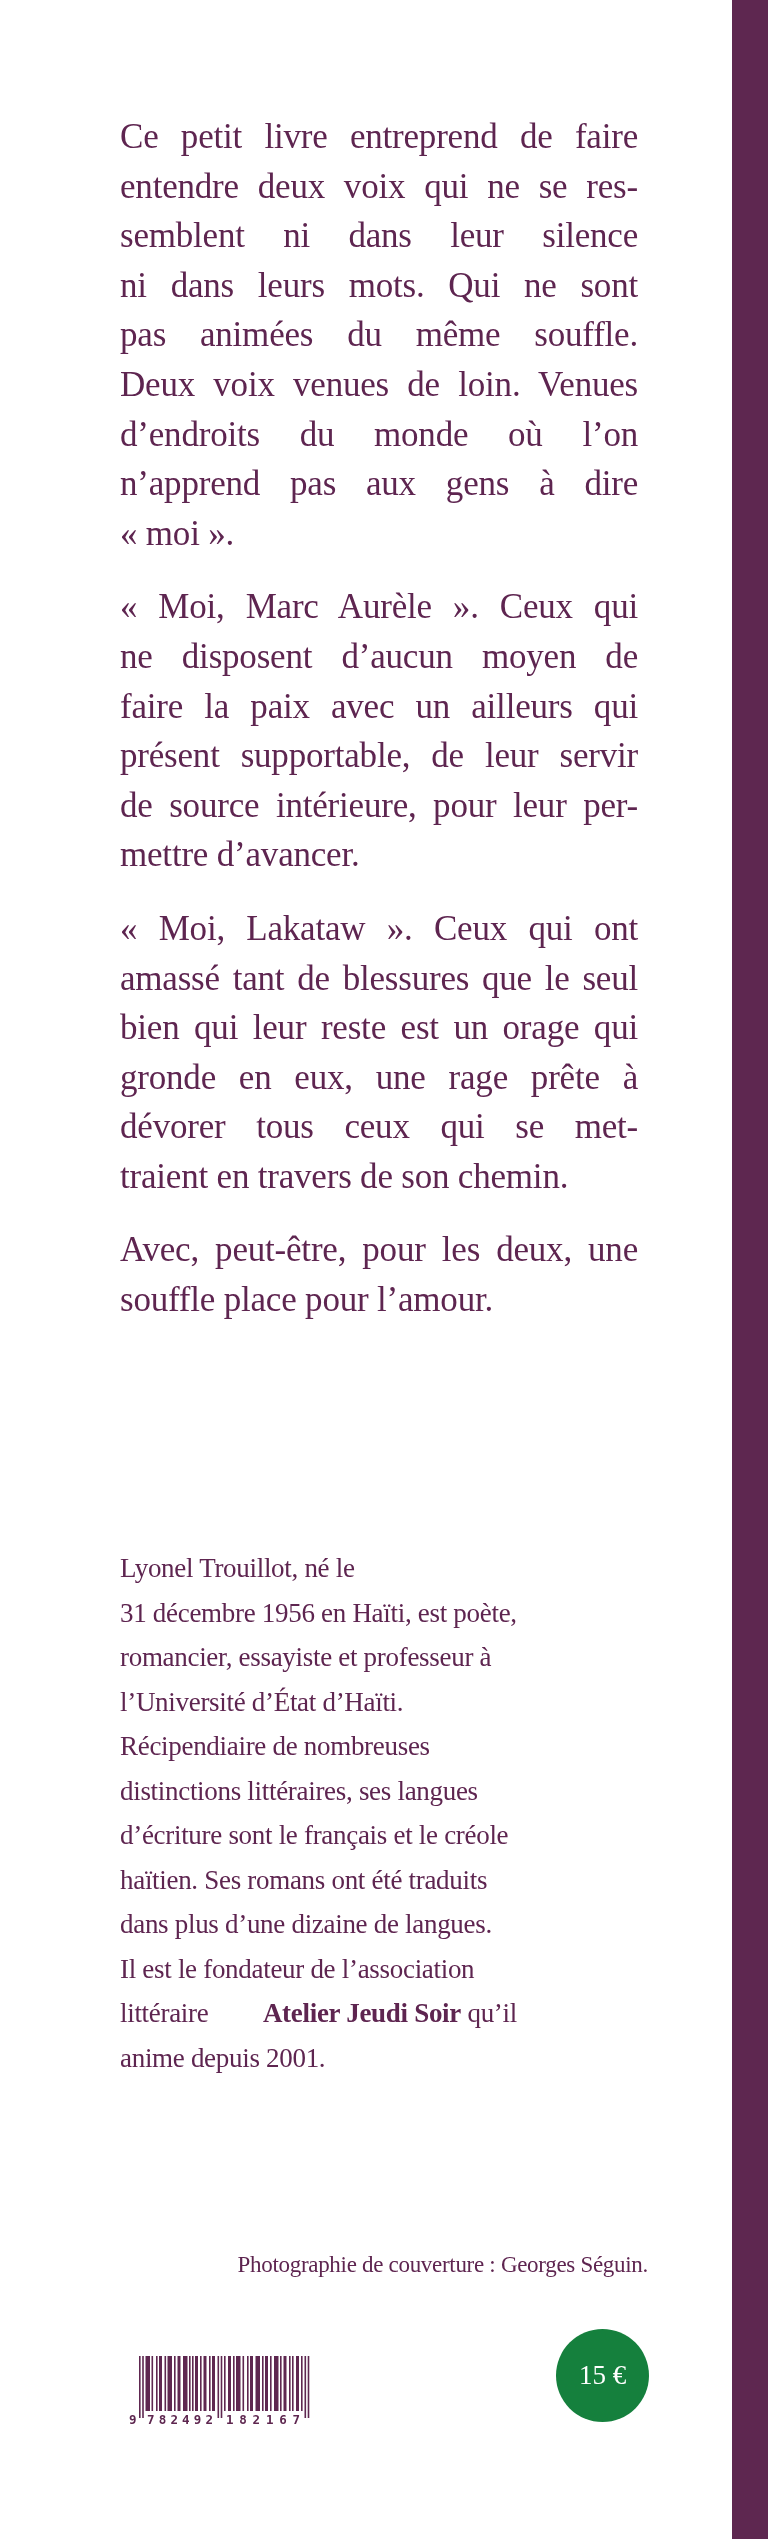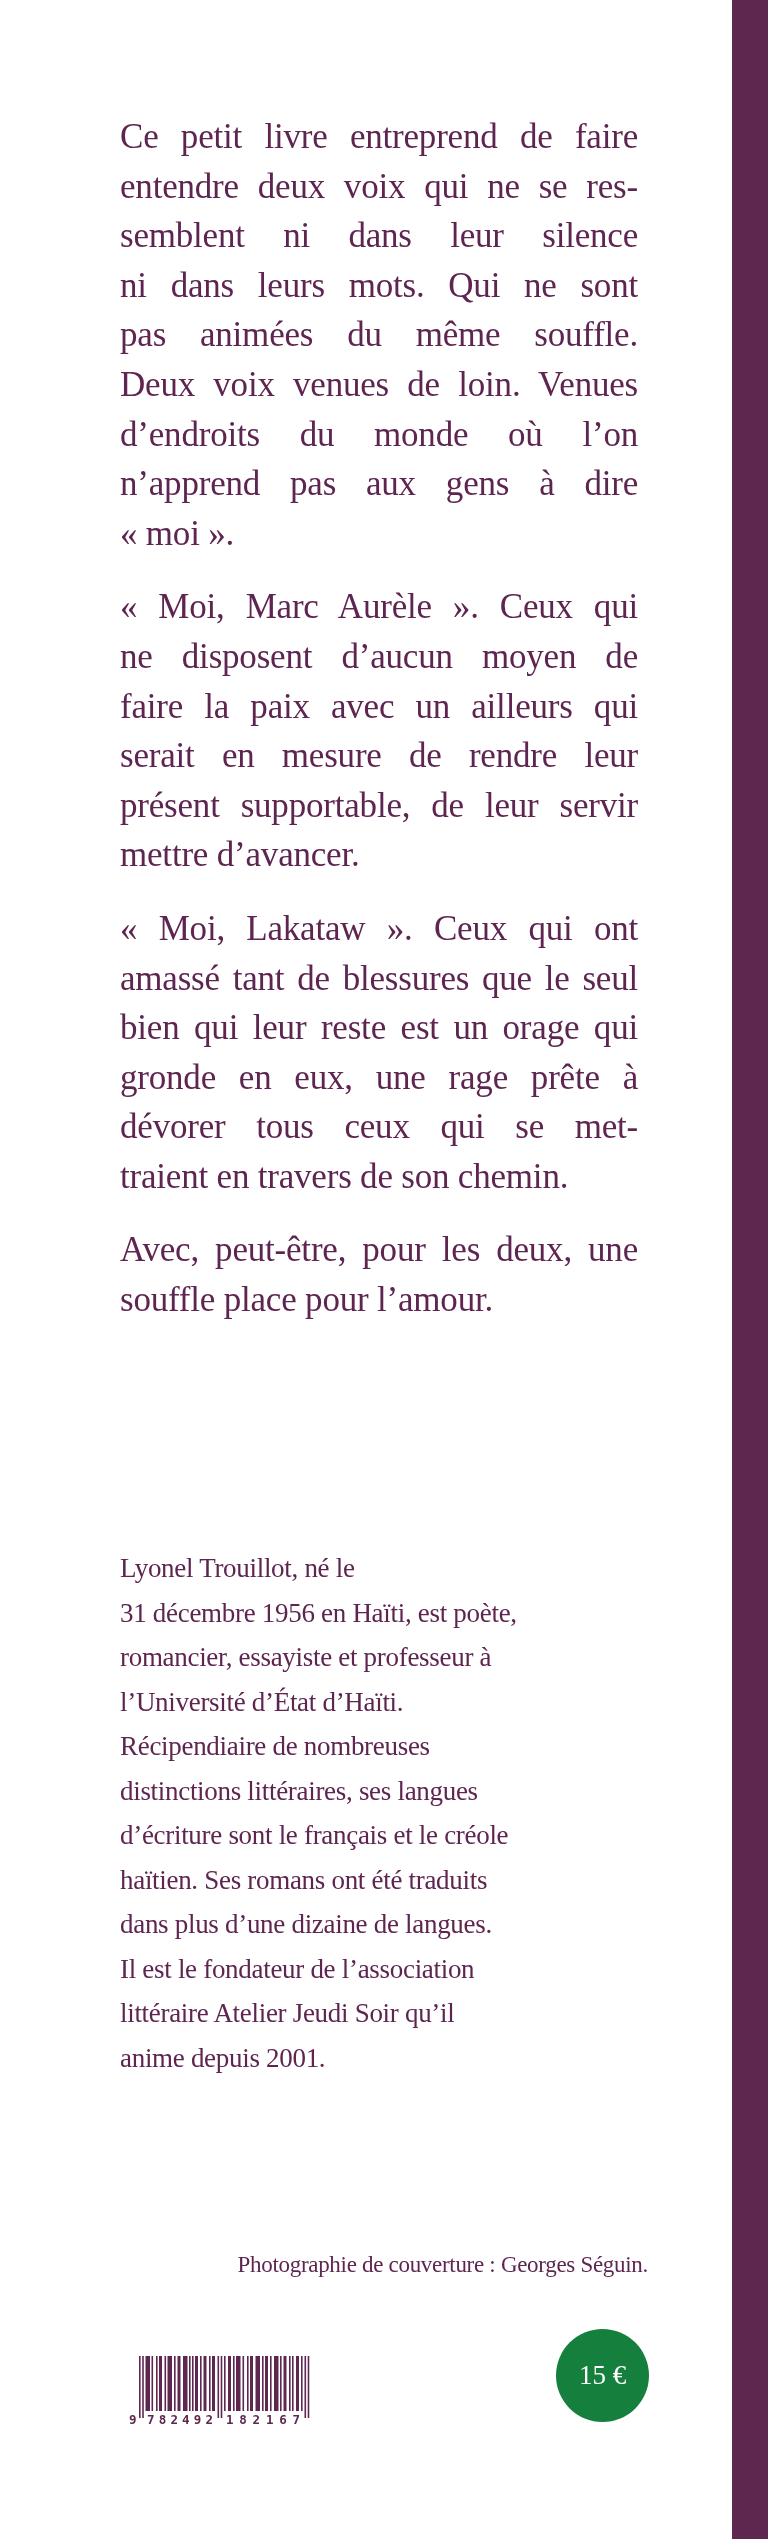--- a/index.html
+++ b/index.html
@@ -62,21 +62,22 @@
       font-size: 27px;
       line-height: 44.5px;
       text-align: left;
       letter-spacing: -0.3px;
     }
     .bio .line {
       display: block;
       white-space: nowrap;
     }
     .bio strong {
-      font-weight: normal;
+      font-weight: bold;
+      margin-left: 48px;
     }
     .credit {
       position: absolute;
       left: 148px;
       top: 2250px;
       width: 500px;
       font-size: 23px;
       line-height: 30px;
       text-align: right;
       white-space: nowrap;
@@ -124,22 +125,22 @@
       <span class="line">pas animées du même souffle.</span>
       <span class="line">Deux voix venues de loin. Venues</span>
       <span class="line">d’endroits du monde où l’on</span>
       <span class="line">n’apprend pas aux gens à dire</span>
       <span class="line last">« moi ».</span>
     </p>
     <p>
       <span class="line">« Moi, Marc Aurèle ». Ceux qui</span>
       <span class="line">ne disposent d’aucun moyen de</span>
       <span class="line">faire la paix avec un ailleurs qui</span>
-      <span class="line">serait en mesure de rendre leur</span>
       <span class="line">présent supportable, de leur servir</span>
+      <span class="line">de source intérieure, pour leur per-</span>
       <span class="line last">mettre d’avancer.</span>
     </p>
     <p>
       <span class="line">« Moi, Lakataw ». Ceux qui ont</span>
       <span class="line">amassé tant de blessures que le seul</span>
       <span class="line">bien qui leur reste est un orage qui</span>
       <span class="line">gronde en eux, une rage prête à</span>
       <span class="line">dévorer tous ceux qui se met-</span>
       <span class="line last">traient en travers de son chemin.</span>
     </p>

